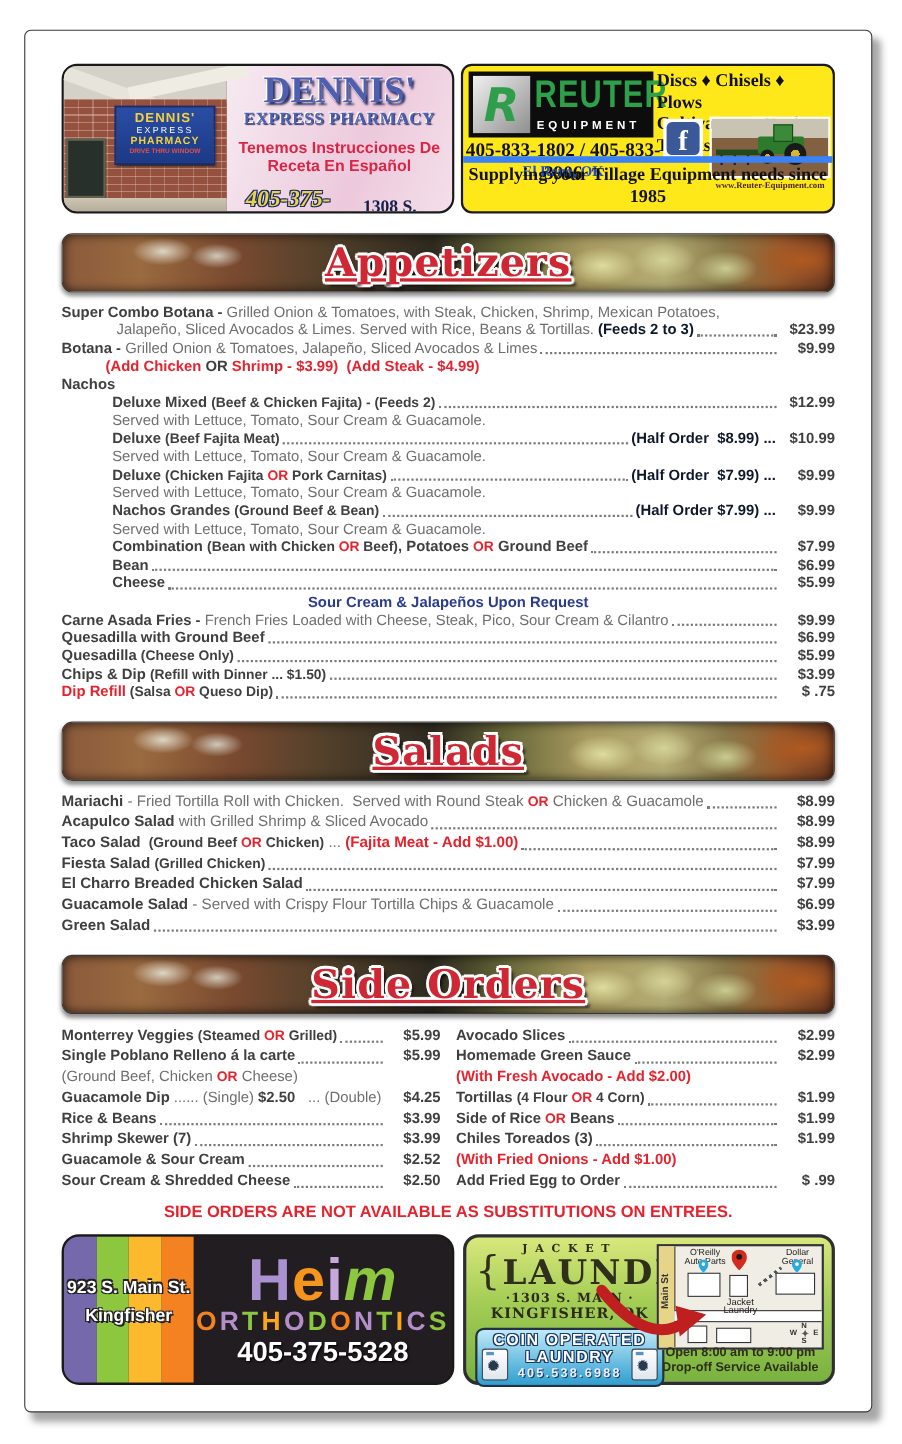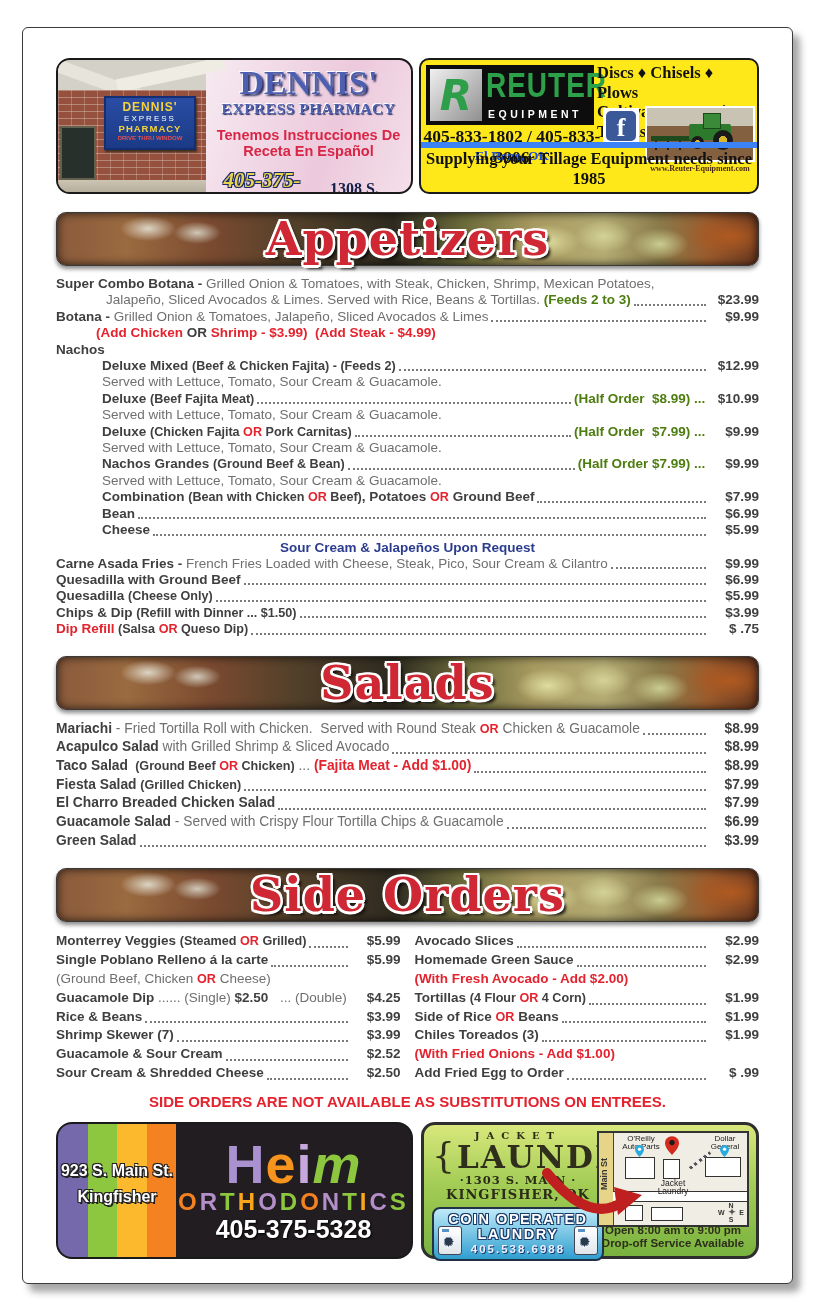--- a/index.html
+++ b/index.html
@@ -71,34 +71,34 @@
      display:flex;align-items:center;justify-content:center;
      box-shadow:0 3px 4px rgba(0,0,0,.45), inset 0 0 10px rgba(0,0,0,.75);
      background:
        radial-gradient(ellipse 40px 18px at 13% 30%,#ddd5c4 0%,rgba(221,213,196,0) 70%),
        radial-gradient(ellipse 34px 16px at 20% 38%,#d0c8b8 0%,rgba(208,200,184,0) 70%),
        radial-gradient(ellipse 46px 24px at 70% 55%,#dedc9e 0%,rgba(222,220,158,0) 70%),
        radial-gradient(ellipse 40px 22px at 78% 45%,#d4d296 0%,rgba(212,210,150,0) 72%),
        radial-gradient(ellipse 40px 22px at 86% 60%,#cacc90 0%,rgba(202,204,144,0) 72%),
        radial-gradient(ellipse 60px 26px at 96% 45%,#b05a20 0%,rgba(176,90,32,0) 75%),
        linear-gradient(90deg,#8a5a3c 0%,#9a6a40 10%,#7a4a30 22%,#52402a 34%,#2e2a20 48%,#6a6a3a 58%,#a89a60 68%,#b4ac74 78%,#8a7a4a 86%,#9a5a2c 93%,#6f3a20 100%);}
-  .banner-title{font-family:"DejaVu Serif",serif;font-weight:bold;font-size:46px;color:#cf2733;letter-spacing:1px;
+  .banner-title{font-family:"DejaVu Serif",serif;font-weight:bold;font-size:36px;color:#cf2733;letter-spacing:1px;
      text-shadow:-2px -2px 0 #fff,2px -2px 0 #fff,-2px 2px 0 #fff,2px 2px 0 #fff,0 -2.5px 0 #fff,0 2.5px 0 #fff,
-                 -2.5px 0 0 #fff,2.5px 0 0 #fff,4px 4px 3px rgba(10,10,10,.9);}
+                 -2.5px 0 0 #fff,2.5px 0 0 #fff,4px 4px 3px rgba(10,10,10,.9);text-decoration:underline;}
   
   .menu{font-size:13.5px;}
   .mrow{display:flex;align-items:flex-end;line-height:16.4px;}
   .srow{line-height:18.8px;}
   .nm{font-weight:bold;color:#3f3f3f;white-space:pre;}
   .ds{color:#6f6f6f;white-space:pre;}
   .bp{font-weight:bold;color:#3f3f3f;font-size:12.6px;white-space:pre;}
   .or{font-weight:bold;color:#e4232e;font-size:12.6px;white-space:pre;}
   .orb{font-weight:bold;color:#3f3f3f;white-space:pre;}
   .rd{font-weight:bold;color:#e4232e;white-space:pre;}
-  .hf{font-weight:bold;color:#4d7c0f;white-space:pre;}
+  .hf{font-weight:bold;color:#0f172a;white-space:pre;}
   .pr{font-weight:bold;color:#3f3f3f;white-space:pre;min-width:50px;text-align:right;}
   .dots{flex:1;border-bottom:2px dotted #7a7a7a;margin:0 3px 3px 3px;min-width:8px;}
   .sp{flex:1;}
   .i1{margin-left:46px;}
   .i2{margin-left:50px;}
   .i3{margin-left:40px;}
   .sub{color:#6f6f6f;margin-left:46px;line-height:16.4px;}
   .bluenote{text-align:center;color:#2b3c8f;font-weight:bold;font-size:13.5px;line-height:17px;}
   .salad-rows{font-size:13.8px;}
   .salad-rows .mrow{line-height:18.7px;}

